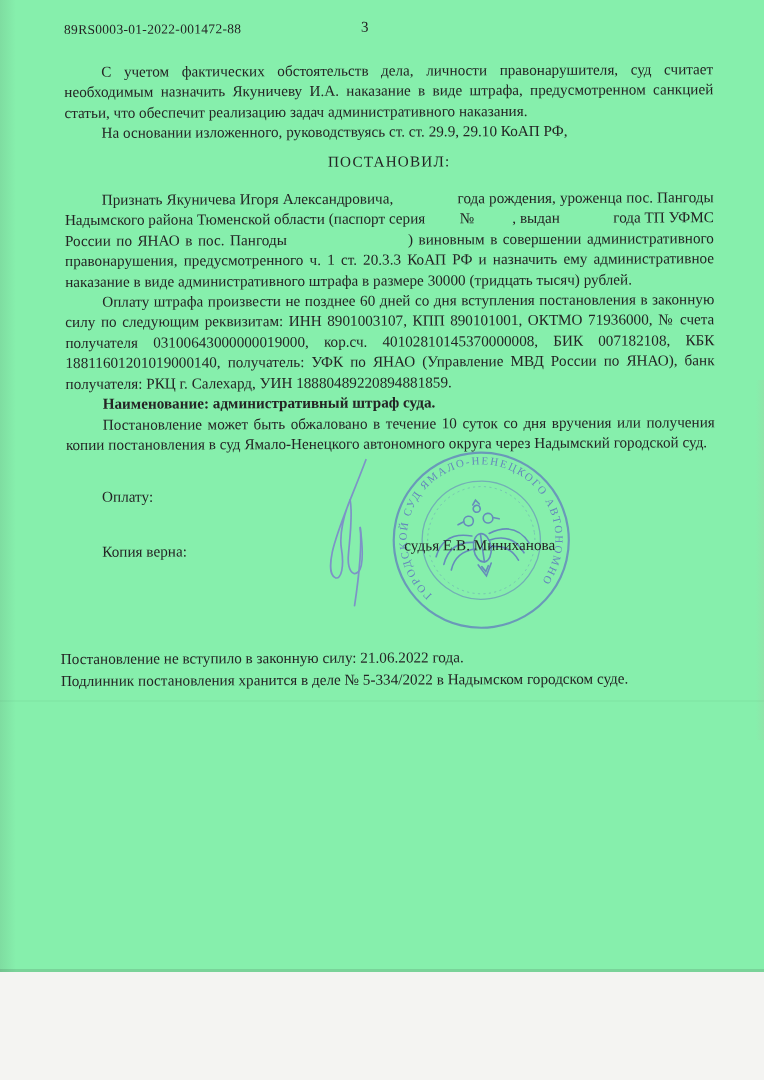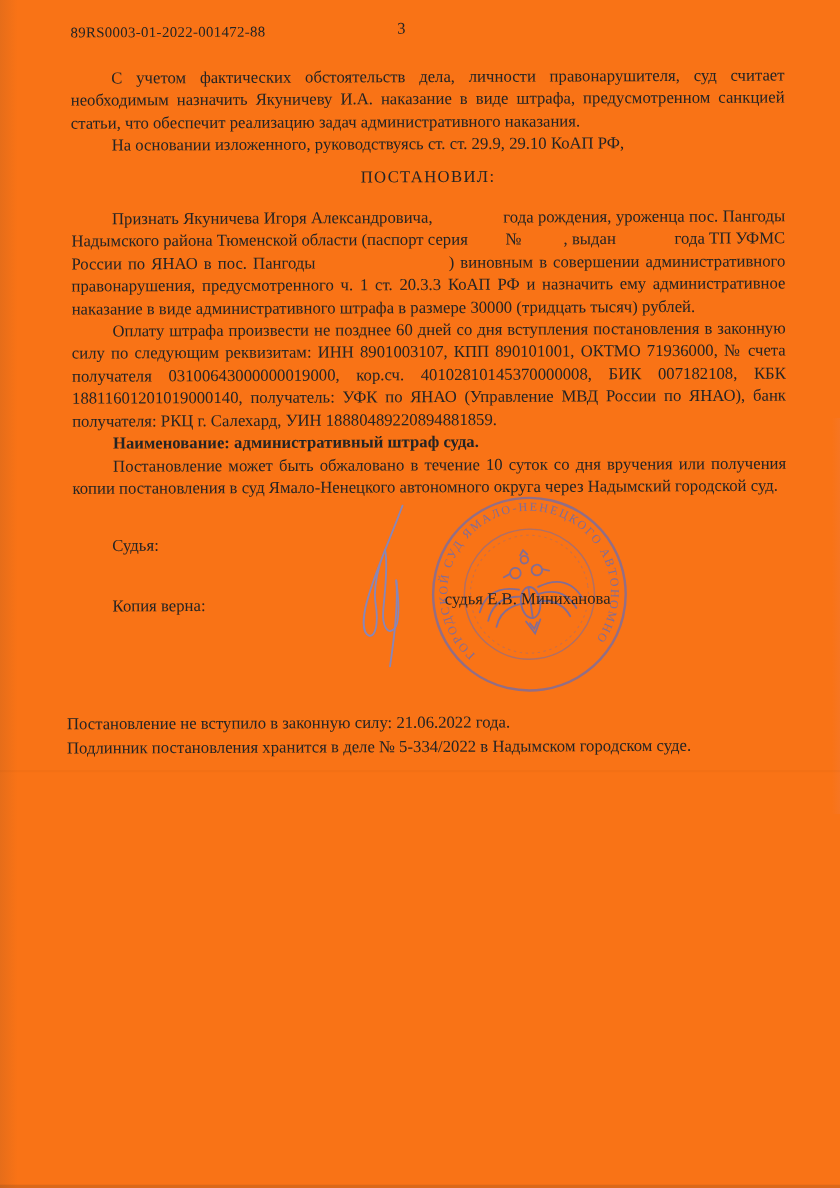--- a/index.html
+++ b/index.html
@@ -4,22 +4,22 @@
 <style>
   html,body{margin:0;padding:0;}
   body{
     width:764px;height:1080px;
     background:#f4f4f2;
     font-family:"Liberation Serif","DejaVu Serif",serif;
     overflow:hidden;
   }
   .scan-page{
     position:relative;
-    width:764px;height:1080px;
-    background:#f97316;
+    width:764px;height:972px;
+    background:#86efac;
     color:#242424;
     overflow:hidden;
   }
   
   .edge-left{
     position:absolute;left:0;top:0;bottom:0;width:16px;
     background:linear-gradient(to right, rgba(60,60,60,0.10), rgba(60,60,60,0.0));
     pointer-events:none;
   }
   .edge-bottom{
@@ -115,21 +115,21 @@
     <p class="para">На основании изложенного, руководствуясь ст. ст. 29.9, 29.10 КоАП РФ,</p>
 
     <p class="heading-center">ПОСТАНОВИЛ:</p>
 
     <p class="para gaps">Признать Якуничева Игоря Александровича,                года рождения, уроженца пос. Пангоды Надымского района Тюменской области (паспорт серия         №          , выдан              года ТП УФМС России по ЯНАО в пос. Пангоды                      ) виновным в совершении административного правонарушения, предусмотренного ч. 1 ст. 20.3.3 КоАП РФ и назначить ему административное наказание в виде административного штрафа в размере 30000 (тридцать тысяч) рублей.</p>
     <p class="para">Оплату штрафа произвести не позднее 60 дней со дня вступления постановления в законную силу по следующим реквизитам: ИНН 8901003107, КПП 890101001, ОКТМО 71936000, № счета получателя 03100643000000019000, кор.сч. 40102810145370000008, БИК 007182108, КБК 18811601201019000140, получатель: УФК по ЯНАО (Управление МВД России по ЯНАО), банк получателя: РКЦ г. Салехард, УИН 18880489220894881859.</p>
     <p class="bold-line">Наименование: административный штраф суда.</p>
     <p class="para">Постановление может быть обжаловано в течение 10 суток со дня вручения или получения копии постановления в суд Ямало-Ненецкого автономного округа через Надымский городской суд.</p>
 
     <div class="sig-block">
-      <span class="judge-label">Судья:</span>
+      <span class="judge-label">Оплату:</span>
       <span class="copy-label">Копия верна:</span>
 
       <svg class="stamp" viewBox="0 0 170 170">
         <g stroke="#5c6cc0" fill="none">
           <circle cx="85" cy="85" r="80" stroke-width="2" opacity="0.75"></circle>
           <circle cx="85" cy="85" r="54" stroke-width="1.2" opacity="0.55"></circle>
           <circle cx="85" cy="85" r="49" stroke-width="0.8" opacity="0.4" stroke-dasharray="2 3"></circle>
         </g>
         <defs>
           <path id="ringPath" d="M 33.5,128 A 68,68 0 1 1 136.5,128"></path>

